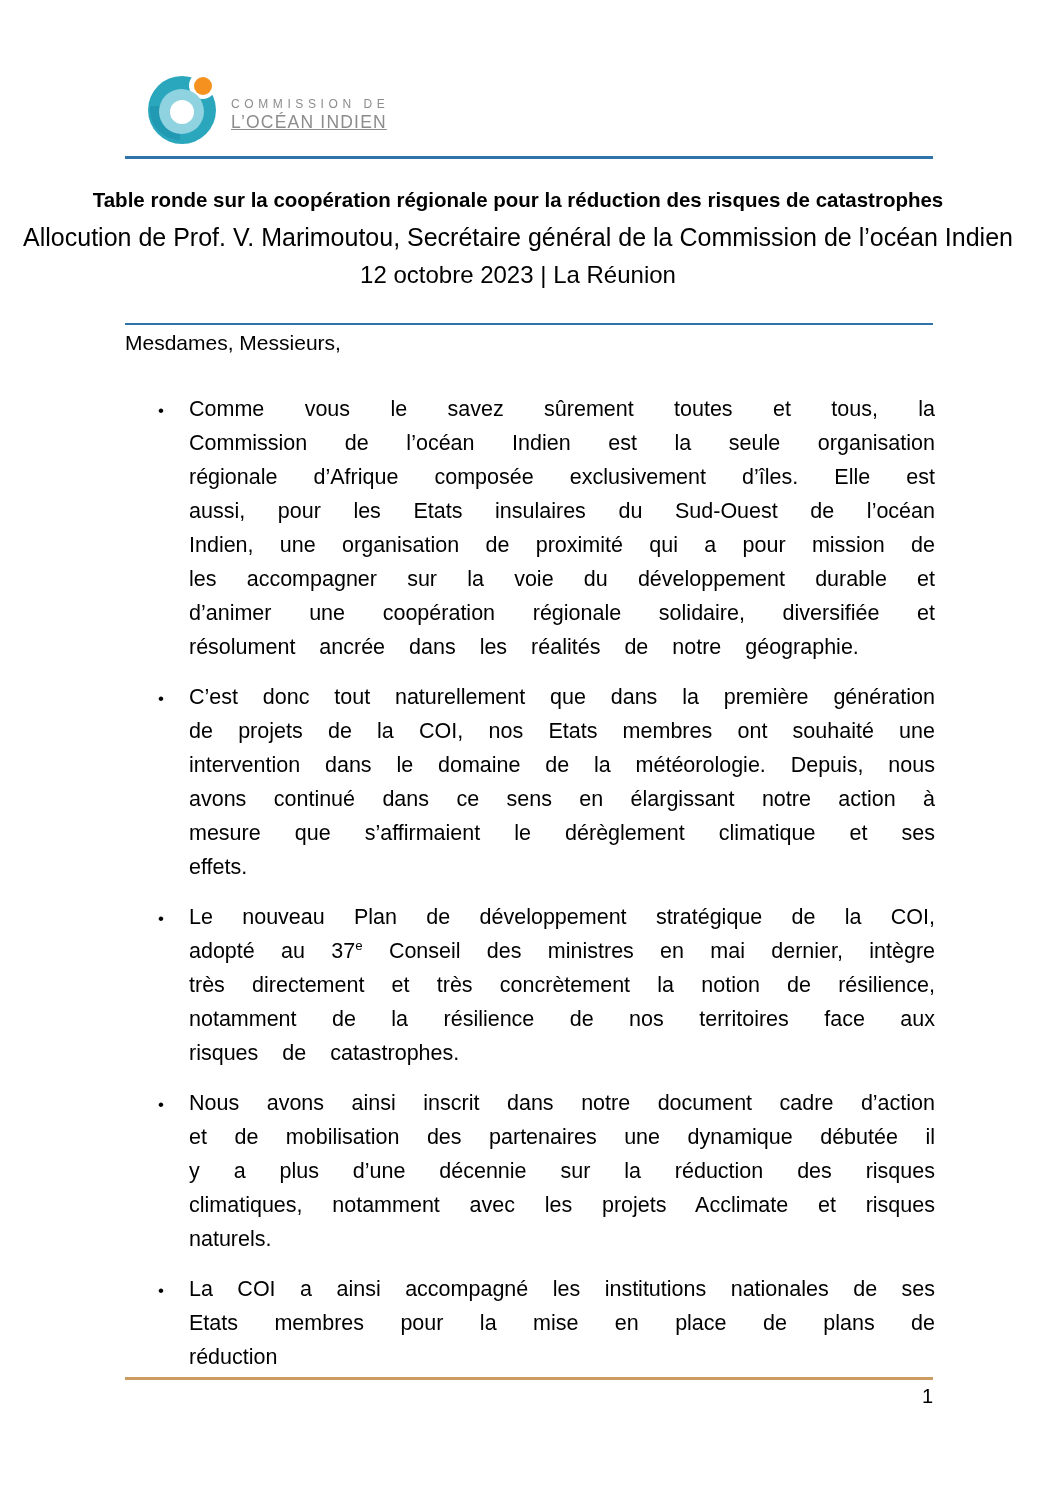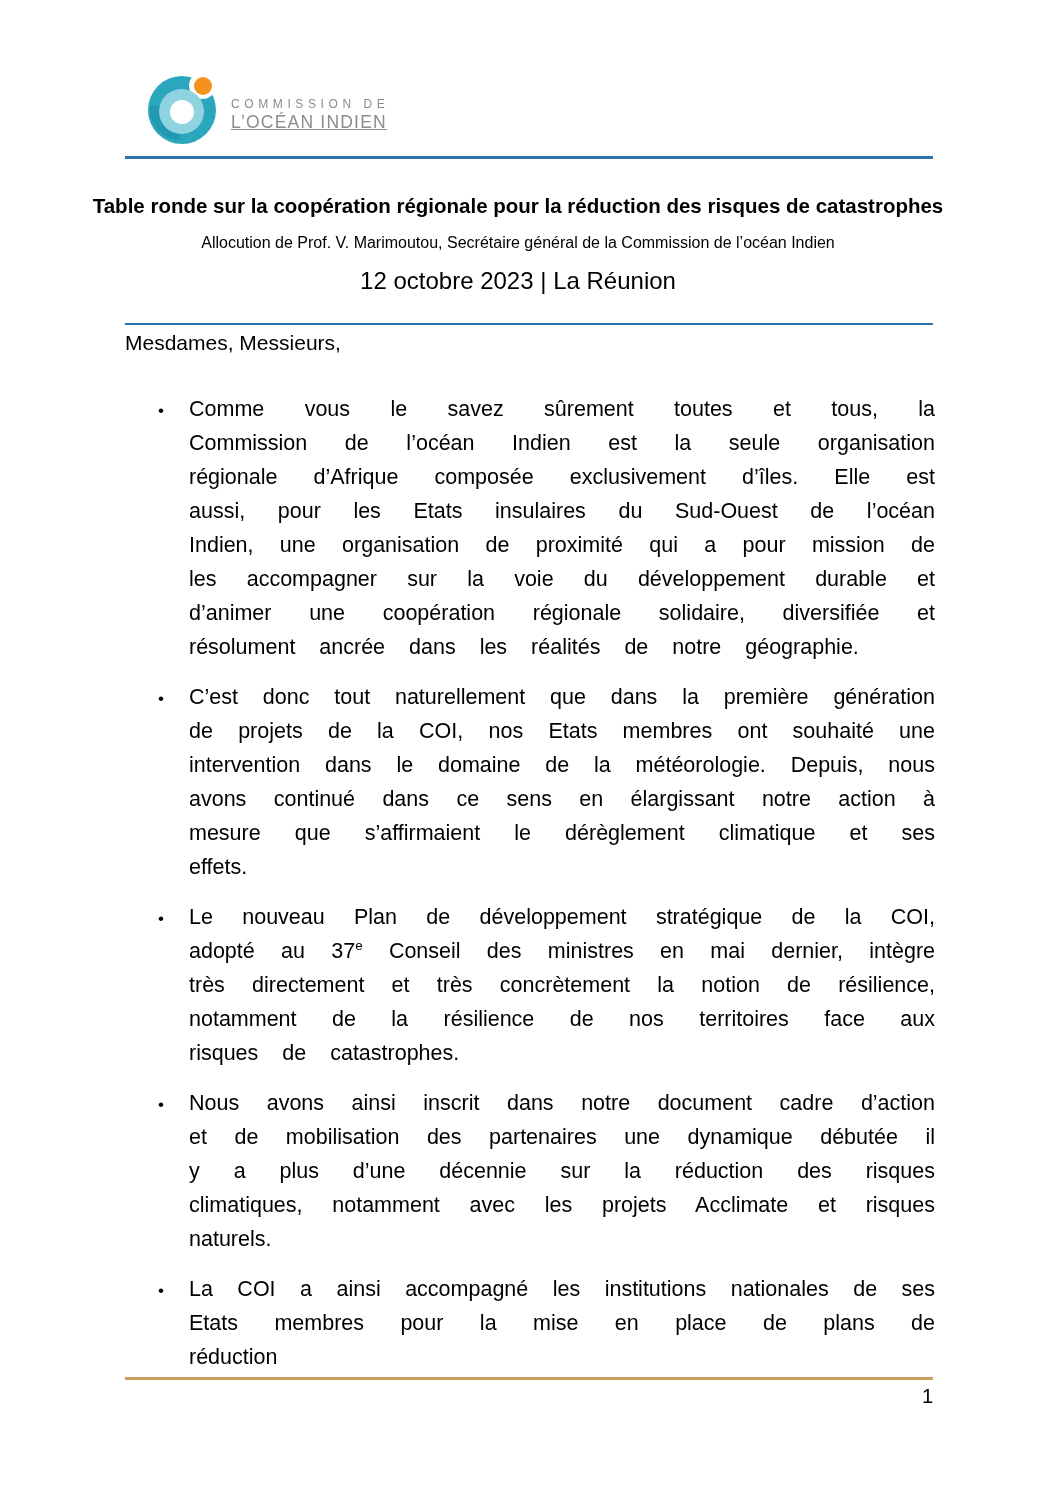--- a/index.html
+++ b/index.html
@@ -39,23 +39,23 @@
   .logo-text-l1 { font-size: 12px; letter-spacing: 4.6px; }
   .logo-text-l2 { font-size: 17.5px; letter-spacing: 1.2px; margin-top: 4px; text-decoration: underline; }
 
   
   .rule { position: absolute; left: 125px; width: 808px; }
   .rule-top    { top: 156px; height: 3px; background: var(--header-rule); }
   .rule-mid    { top: 323px; height: 2px; background: var(--header-rule); }
   .rule-footer { top: 1377px; height: 3px; background: var(--footer-rule); }
 
   
-  .header-block { position: absolute; left: 0; top: 190px; width: 1036px; text-align: center; }
+  .header-block { position: absolute; left: 0; top: 184px; width: 1036px; text-align: center; }
   .title-line { font-weight: 700; font-size: 20.5px; line-height: 32px; white-space: nowrap; }
-  .subtitle   { font-size: 16px; line-height: 30px; margin-top: 6px; white-space: nowrap; }
+  .subtitle   { font-size: 25px; line-height: 30px; margin-top: 6px; white-space: nowrap; }
   .dateline   { font-size: 24px; line-height: 30px; margin-top: 8px; white-space: nowrap; }
 
   
   .salutation { position: absolute; left: 125px; top: 328px; font-size: 21px; line-height: 30px; }
 
   .bullets { position: absolute; left: 125px; top: 392px; width: 810px;
              margin: 0; padding: 0; list-style: none; }
   .bullets li {
     position: relative;
     padding-left: 64px;

